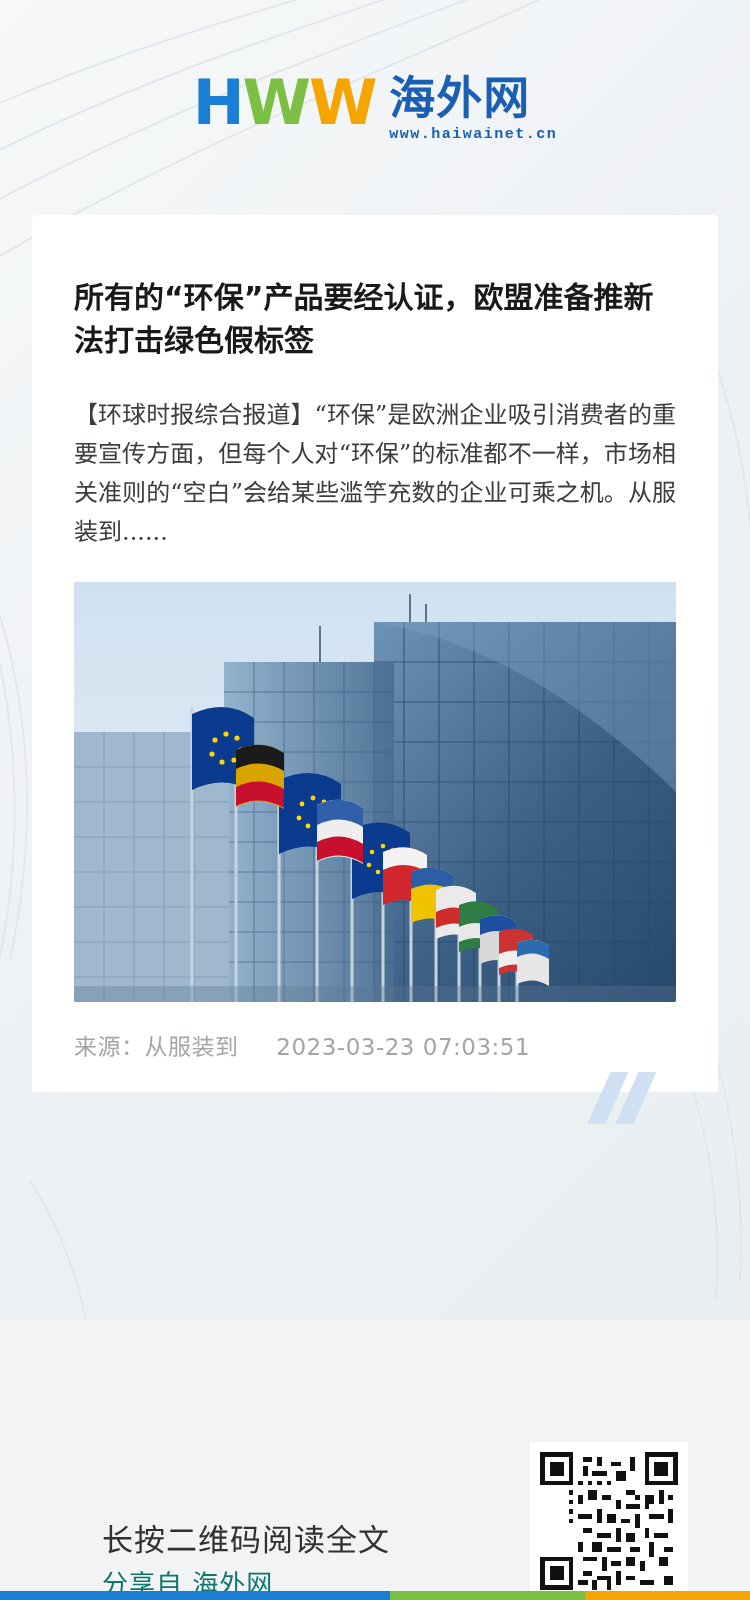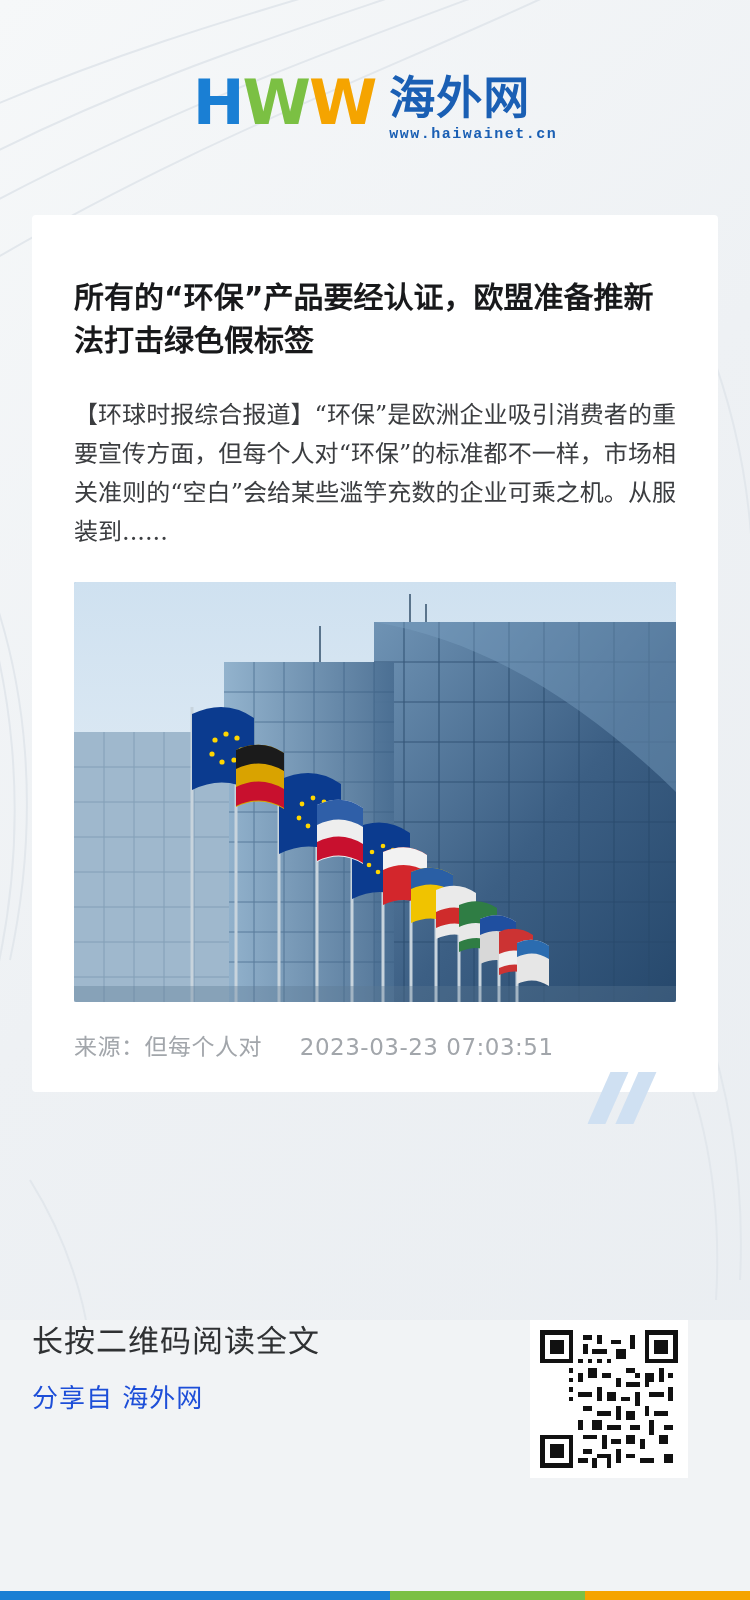--- a/index.html
+++ b/index.html
@@ -138,37 +138,37 @@
 
   
   .footer {
     position: absolute;
     left: 0;
     right: 0;
     bottom: 0;
     height: 280px;
     background: #f1f3f5;
     display: flex;
-    align-items: flex-start;
-    padding: 0 62px 0 32px;
+    align-items: flex-end;
+    padding: 0 62px 0 102px;
     box-sizing: border-box;
     justify-content: space-between;
   }
   .footer-text-main {
     font-family: "DejaVu Sans", sans-serif;
     font-size: 31px;
     color: #2f3133;
     line-height: 1.4;
     letter-spacing: 1px;
   }
   .footer-text-sub {
-    margin-top: 14px;
+    margin-top: 1px;
     font-family: "DejaVu Sans", sans-serif;
     font-size: 26px;
-    color: #1d4ed8;
+    color: #0f766e;
     letter-spacing: 1px;
   }
   .qr {
     width: 158px;
     height: 158px;
     background: #ffffff;
     padding: 10px;
     box-sizing: border-box;
   }
   .qr svg { display: block; }
@@ -351,21 +351,21 @@
 
           <path d="M443 361 q17 -8 32 3 l0 40 q-15 -10 -32 -2 Z" fill="#e6e6e6"></path>
           <path d="M443 361 q17 -8 32 3 l0 13 q-15 -10 -32 -2 Z" fill="#2b6cb0"></path>
         </g>
 
         <rect x="0" y="404" width="602" height="16" fill="#5c7793" opacity="0.35"></rect>
       </svg>
     </div>
 
     <div class="article-meta">
-      <span>来源：但每个人对</span>
+      <span>来源：从服装到</span>
       <span class="meta-date">2023-03-23 07:03:51</span>
     </div>
 
     <div class="quote-mark">
       <svg width="64" height="52" viewBox="0 0 64 52" xmlns="http://www.w3.org/2000/svg" aria-hidden="true">
         <g fill="#cfe0f2">
           <polygon points="12,0 30,0 18,52 0,52"></polygon>
           <polygon points="40,0 58,0 46,52 28,52"></polygon>
         </g>
       </svg>

